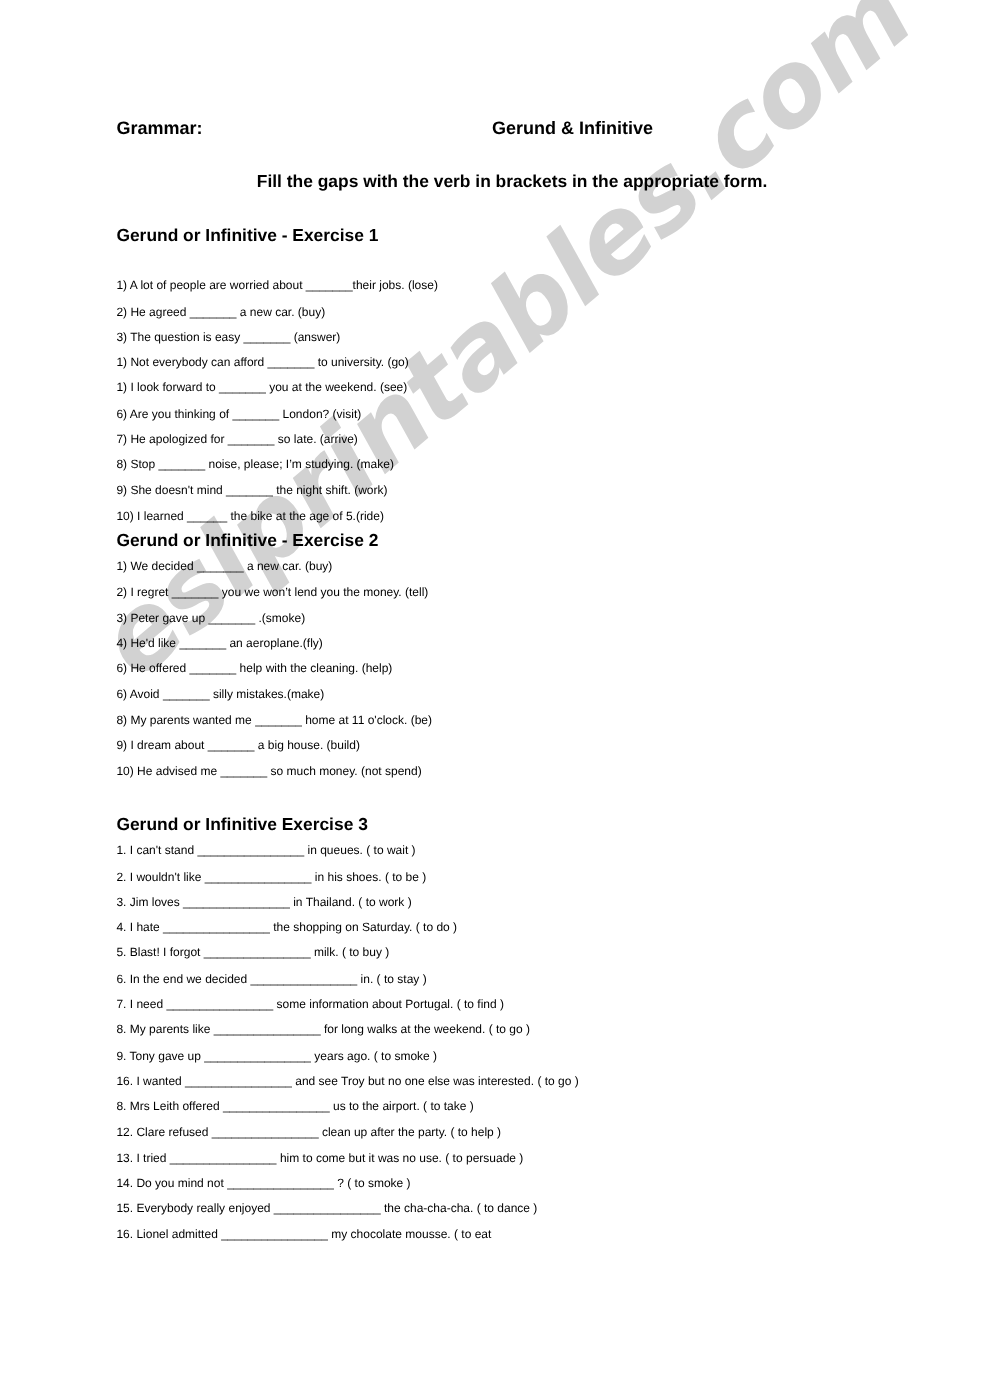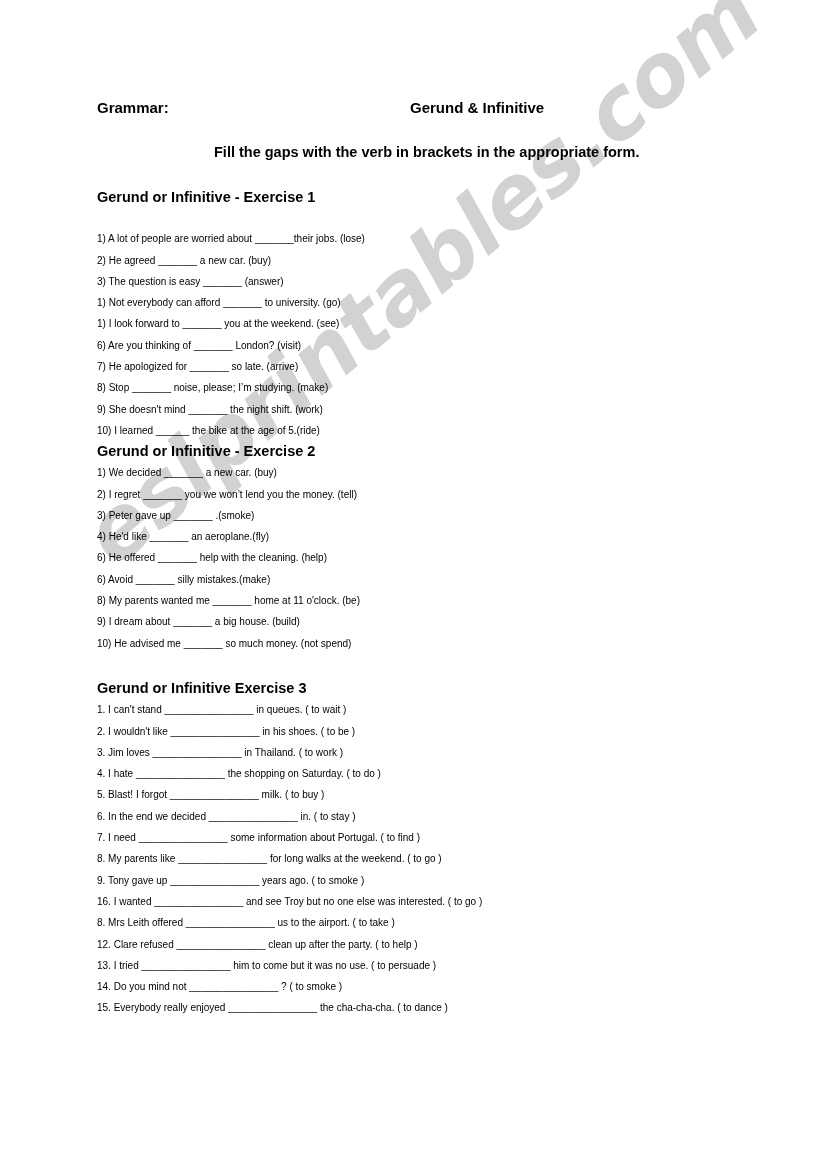--- a/index.html
+++ b/index.html
@@ -171,17 +171,18 @@
         <li>6. In the end we decided ________________ in. ( to stay )</li>
         <li>7.  I need ________________ some information about Portugal. ( to find )</li>
         <li>8. My parents like ________________ for long walks at the weekend. ( to go )</li>
         <li>9. Tony gave up ________________ years ago. ( to smoke )</li>
         <li>16. I wanted ________________ and see Troy but no one else was interested. ( to go )</li>
         <li>8. Mrs Leith offered ________________ us to the airport. ( to take )</li>
         <li>12. Clare refused ________________ clean up after the party. ( to help )</li>
         <li>13. I tried ________________ him to come but it was no use. ( to persuade )</li>
         <li>14. Do you mind not ________________ ? ( to smoke )</li>
         <li>15. Everybody really enjoyed ________________ the cha-cha-cha. ( to dance )</li>
+        <li>16. Lionel admitted ________________ my chocolate mousse. ( to eat</li>
       </ul>
     </div>
 
   </div>
 </div>
 
 </body></html>

